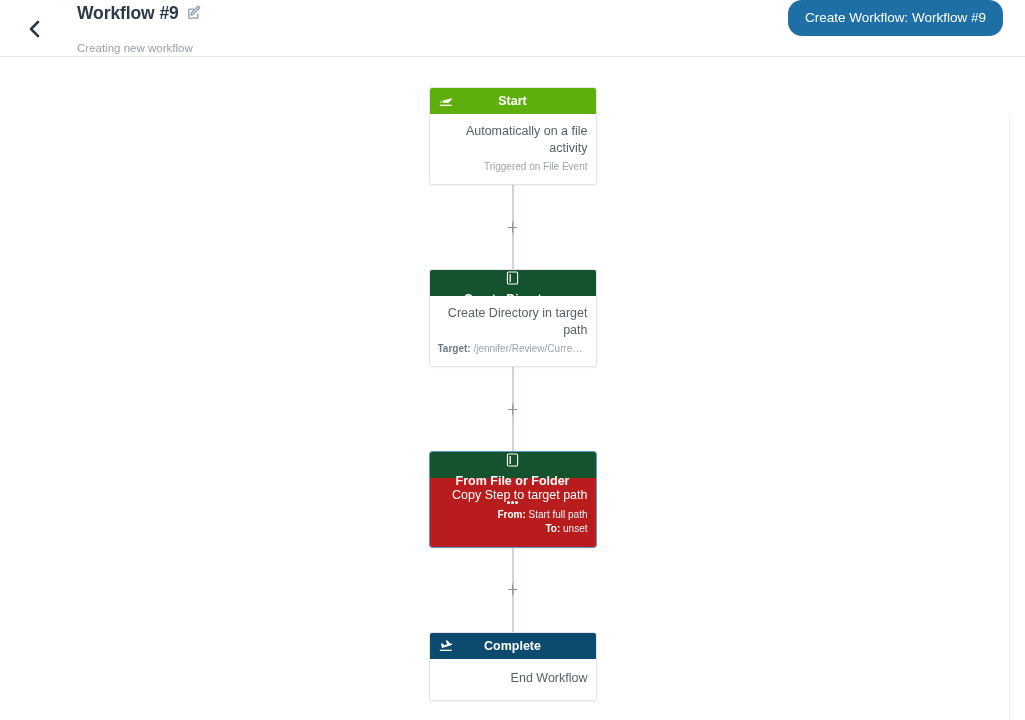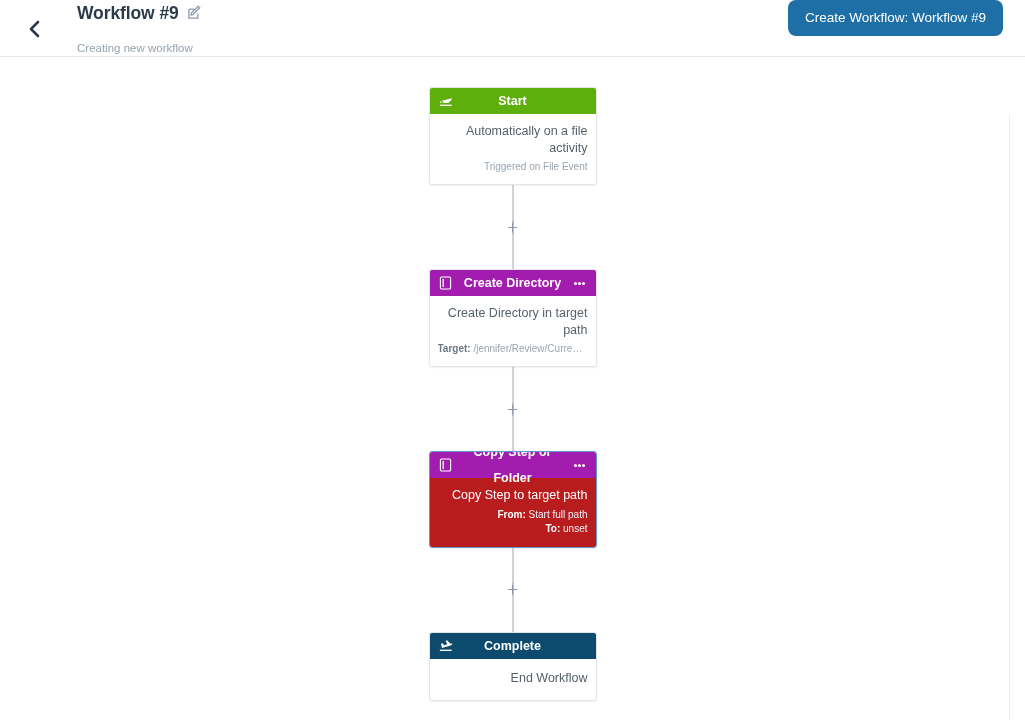--- a/index.html
+++ b/index.html
@@ -52,21 +52,21 @@
     color: #97a2ad;
     margin-top: 17px;
     line-height: 14px;
   }
   .spacer { flex: 1 1 auto; }
   .create-btn {
     margin-right: 22px;
     background: #1d6fa5;
     color: #ffffff;
     border: none;
-    border-radius: 8px;
+    border-radius: 14px;
     font-size: 13.5px;
     font-family: "Liberation Sans", sans-serif;
     padding: 0 17px;
     height: 36px;
     line-height: 36px;
     cursor: pointer;
     white-space: nowrap;
   }
 
   
@@ -122,21 +122,21 @@
     cursor: pointer;
     letter-spacing: 0px;
   }
   .head-menu .dot {
     width: 3px; height: 3px; border-radius: 50%;
     background: #ffffff;
     display: inline-block;
     margin: 0 0.5px;
   }
   .node-head.green { background: #5faf0c; }
-  .node-head.blue  { background: #a21caf; }
+  .node-head.blue  { background: #14532d; flex-direction: column; }
   .node-head.gray  { background: #0c4a6e; }
 
   .node-body {
     padding: 9px 8px 11px 8px;
     text-align: right;
   }
   .node-body .body-main {
     font-size: 12.5px;
     color: #56616c;
     line-height: 16.5px;
@@ -288,21 +288,21 @@
     </div>
 
     <div class="node selected">
       <div class="node-head blue">
         <span class="head-icon">
           <svg width="13" height="14" viewBox="0 0 14 16">
             <rect x="1.2" y="1.2" width="11.6" height="13.6" rx="1.2" fill="none" stroke="#ffffff" stroke-width="1.3"></rect>
             <rect x="3.6" y="3.4" width="1.5" height="9.2" fill="#ffffff"></rect>
           </svg>
         </span>
-        <span class="head-title">Copy Step or Folder</span>
+        <span class="head-title">From File or Folder</span>
         <span class="head-menu">
           <span class="dot"></span>
             <span class="dot"></span>
             <span class="dot"></span>
         </span>
       </div>
       <div class="node-body">
         <div class="body-main">Copy Step to target path</div>
         <div class="body-sub sub-line">
           <b>From:</b>

